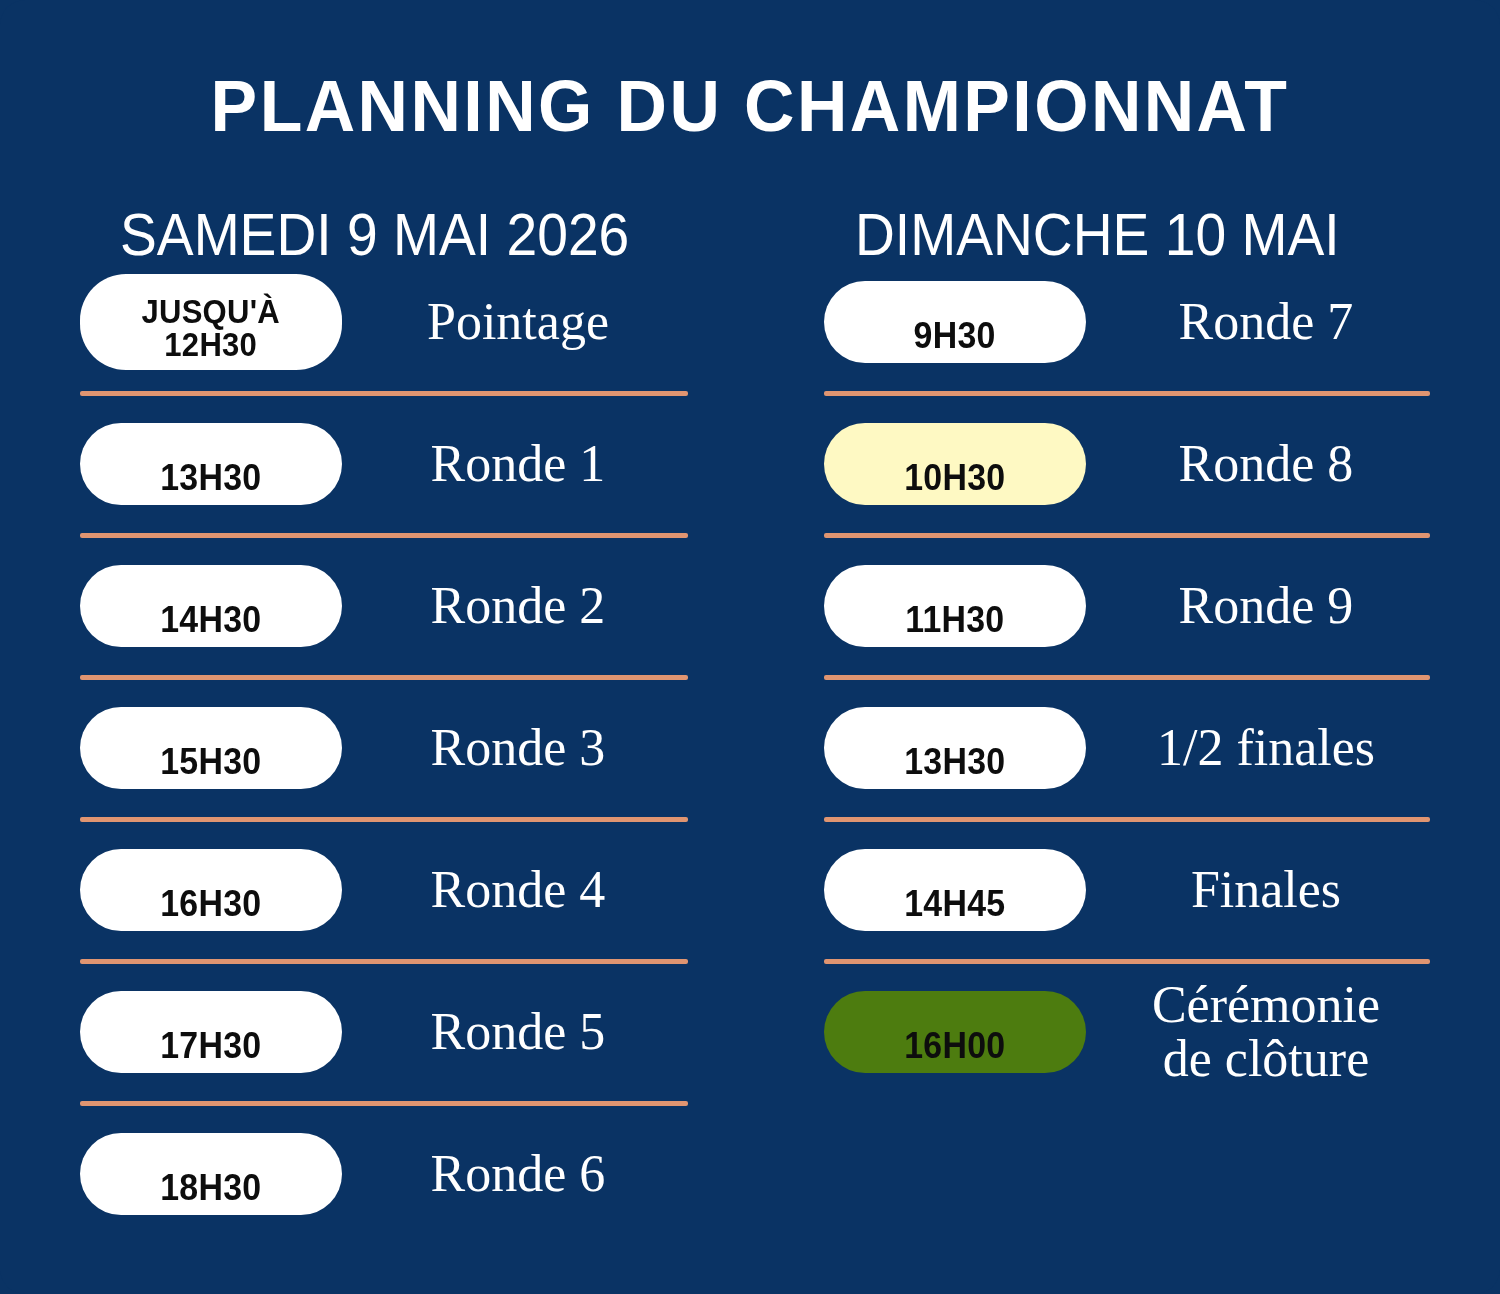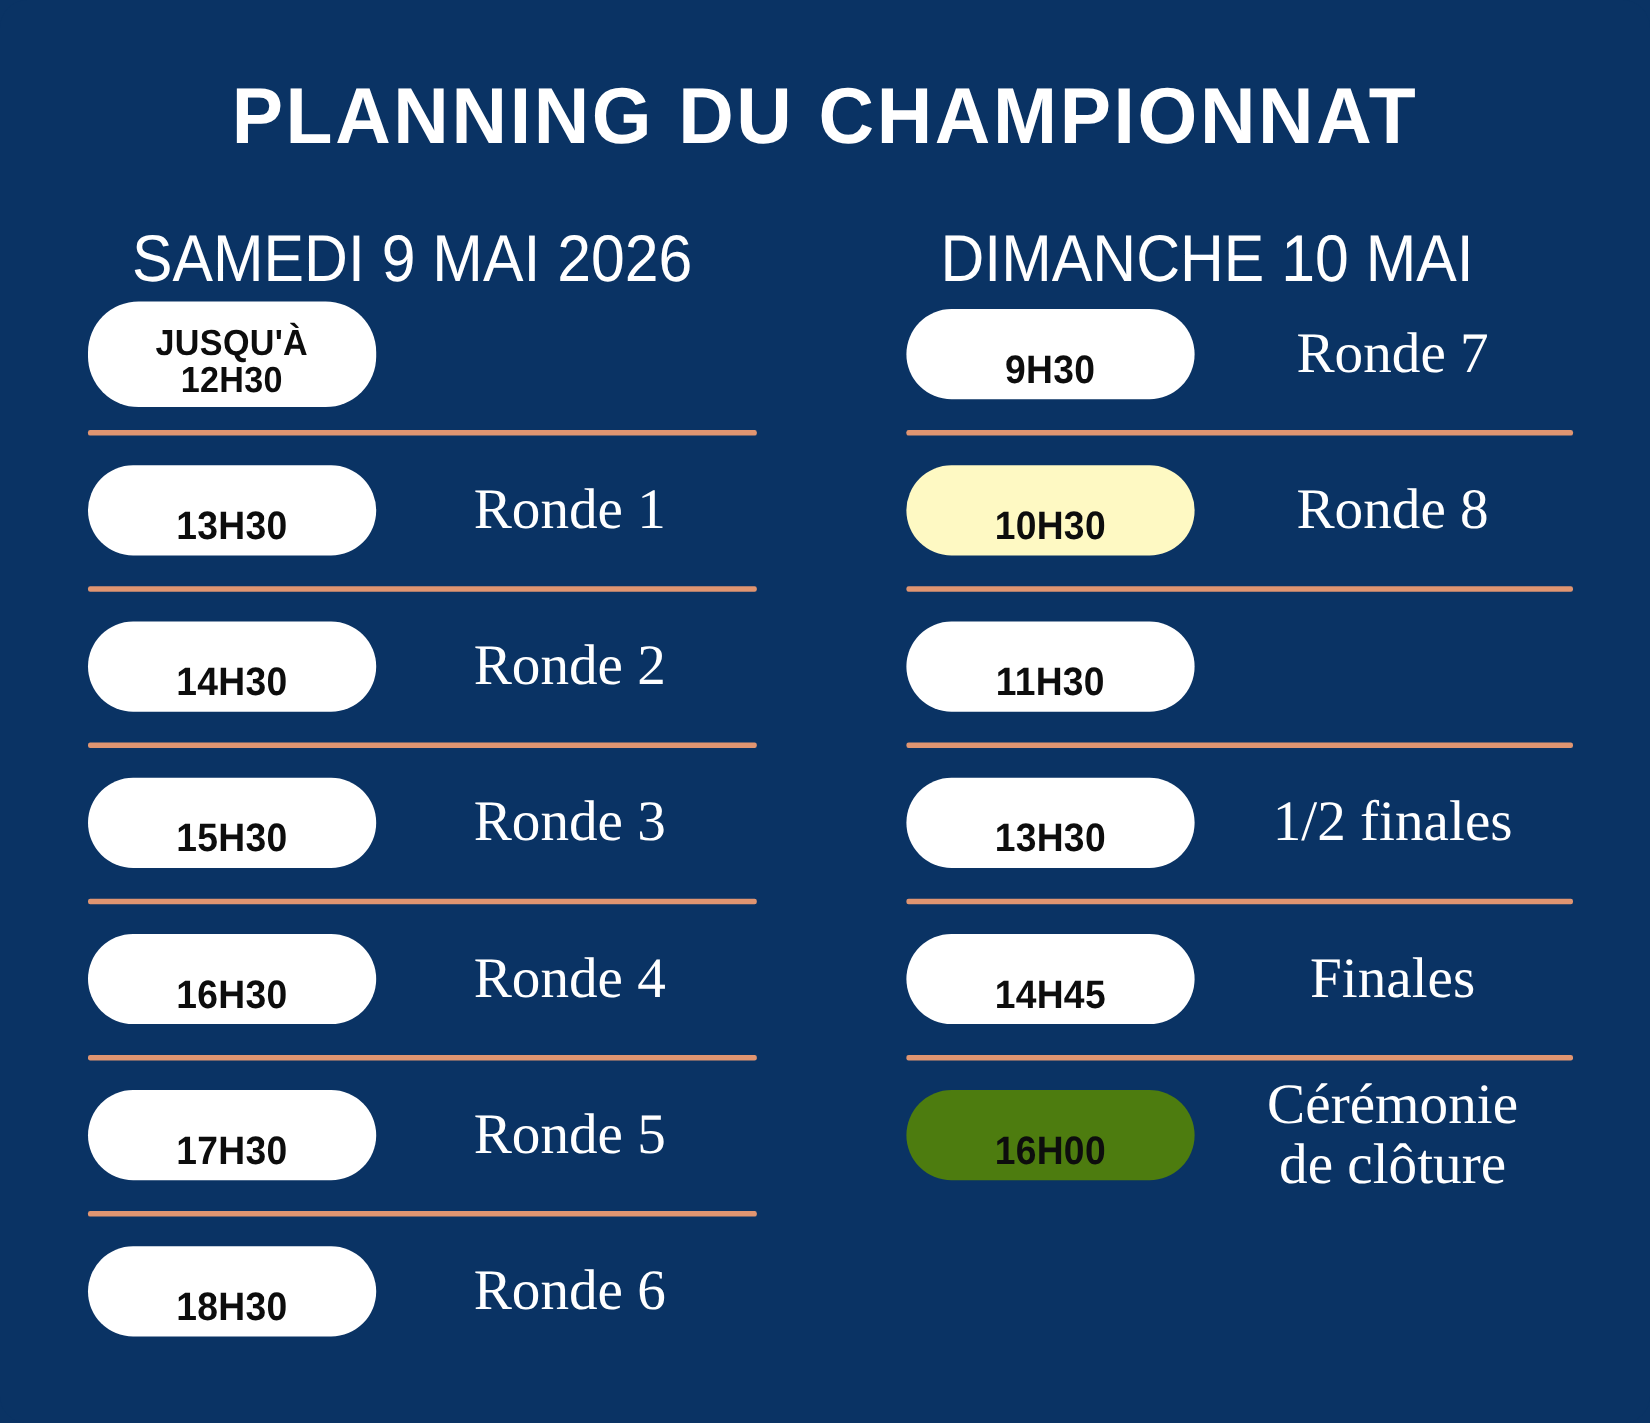--- a/index.html
+++ b/index.html
@@ -133,20 +133,21 @@
   <h2 class="day-heading" id="day-heading-left">SAMEDI 9 MAI 2026</h2>
 
   <h2 class="day-heading" id="day-heading-right">DIMANCHE 10 MAI</h2>
 
   <div class="day-column" id="column-saturday">
       <div class="schedule-row">
         <div class="time-pill two-line" style="background: rgb(255, 255, 255);">
           <span class="time-text">JUSQU'À
 12H30</span>
         </div>
+        <div class="event-label">Pointage</div>
       </div>
       <div class="row-divider">
         <div class="rule" style="background: rgb(224, 149, 113);"></div>
       </div>
       <div class="schedule-row">
         <div class="time-pill" style="background: rgb(255, 255, 255);">
           <span class="time-text">13H30</span>
         </div>
         <div class="event-label">Ronde 1</div>
       </div>
@@ -213,20 +214,21 @@
         </div>
         <div class="event-label">Ronde 8</div>
       </div>
       <div class="row-divider">
         <div class="rule" style="background: rgb(224, 149, 113);"></div>
       </div>
       <div class="schedule-row">
         <div class="time-pill" style="background: rgb(255, 255, 255);">
           <span class="time-text">11H30</span>
         </div>
+        <div class="event-label">Ronde 9</div>
       </div>
       <div class="row-divider">
         <div class="rule" style="background: rgb(224, 149, 113);"></div>
       </div>
       <div class="schedule-row">
         <div class="time-pill" style="background: rgb(255, 255, 255);">
           <span class="time-text">13H30</span>
         </div>
         <div class="event-label">1/2 finales</div>
       </div>

